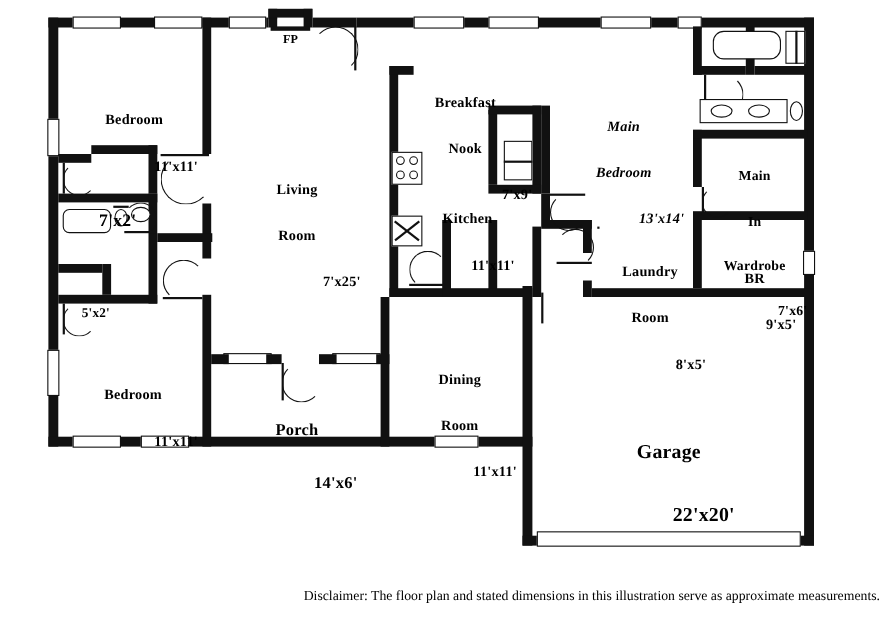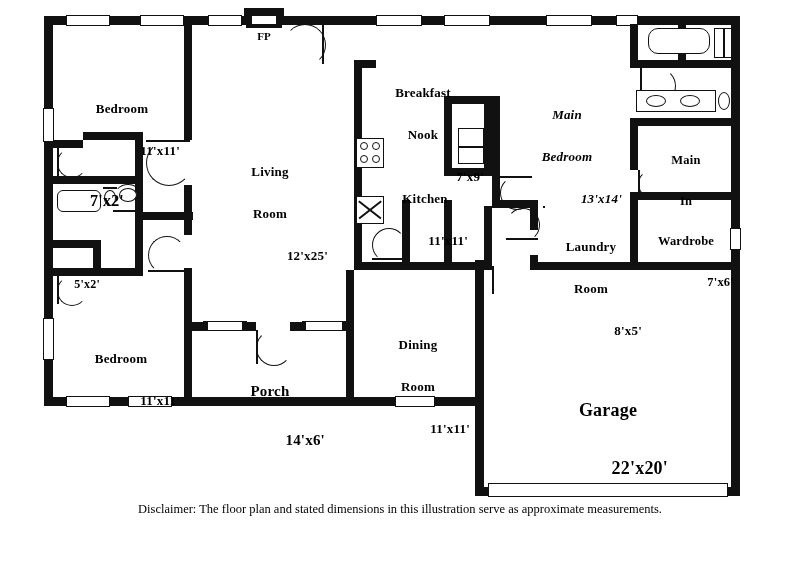--- a/index.html
+++ b/index.html
@@ -265,21 +265,21 @@
   </div>
 
   <div class="label" style="left:215px; top:351px; width:110px; font-size:15px;">
     <span class="nm">Porch</span>
     <span class="dim">14'x6'</span>
   </div>
 
   <div class="label" style="left:212px; top:137px; width:116px; font-size:13px;">
     <span class="nm">Living</span>
     <span class="nm">Room</span>
-    <span class="dim">12'x25'</span>
+    <span class="dim">7'x25'</span>
   </div>
 
   <div class="label" style="left:362px; top:58px; width:122px; font-size:13px;">
     <span class="nm">Breakfast</span>
     <span class="nm">Nook</span>
     <span class="dim">7'x9'</span>
   </div>
 
   <div class="label" style="left:382px; top:164px; width:86px; font-size:13px;">
     <span class="nm">Kitchen</span>
@@ -304,21 +304,25 @@
     <span class="nm">Wardrobe</span>
     <span class="dim">7'x6'</span>
   </div>
 
   <div class="label" style="left:540px; top:212px; width:102px; font-size:13px;">
     <span class="nm">Laundry</span>
     <span class="nm">Room</span>
     <span class="dim">8'x5'</span>
   </div>
 
+  <div class="label" style="left:648px; top:218px; width:76px; font-size:13px;">
+    <span class="nm">BR</span>
+    <span class="dim">9'x5'</span>
+  </div>
 
   <div class="label" style="left:548px; top:362px; width:120px; font-size:18px;">
     <span class="nm">Garage</span>
     <span class="dim">22'x20'</span>
   </div>
 
-  <div class="disclaimer" style="top:500px;">Disclaimer: The floor plan and stated dimensions in this illustration serve as approximate measurements.</div>
+  <div class="disclaimer" style="top:532px;text-align:right;">Disclaimer: The floor plan and stated dimensions in this illustration serve as approximate measurements.</div>
 
 </div>
 
 </body></html>

